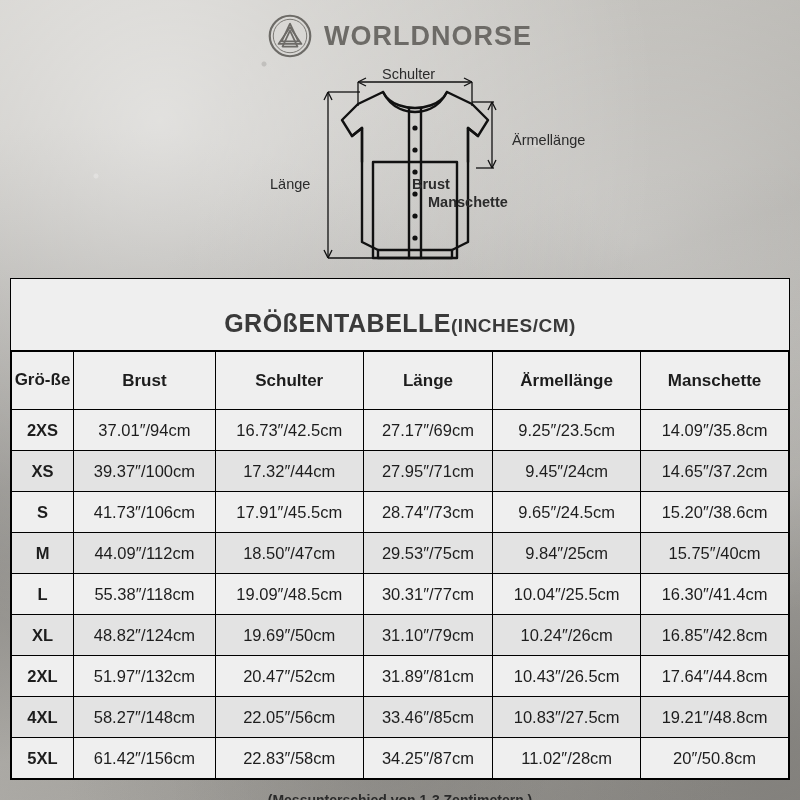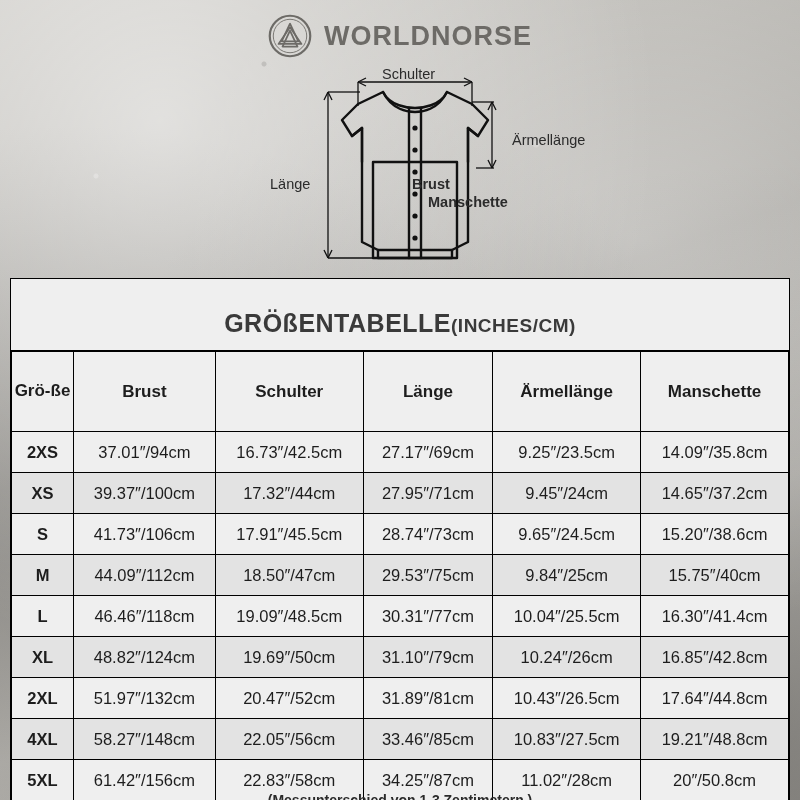--- a/index.html
+++ b/index.html
@@ -77,21 +77,21 @@
   }
   .card-title .small { font-size: 19px; }
 
   table { border-collapse: collapse; width: 100%; }
   th, td {
     border: 1px solid #000;
     text-align: center;
     font-family: "Liberation Sans", sans-serif;
     color: #1d1d1d;
   }
-  th { font-size: 17px; font-weight: bold; height: 80px; padding: 4px 2px; }
+  th { font-size: 17px; font-weight: bold; height: 58px; padding: 4px 2px; }
   td { font-size: 16.5px; height: 41px; padding: 2px 2px; white-space: nowrap; }
   tbody tr:nth-child(odd)  td { background: #efefef; }
   tbody tr:nth-child(even) td { background: #e3e3e3; }
   thead th { background: #efefef; }
   td.size-cell, th.size-head { font-weight: bold; width: 62px; }
   th.size-head { font-size: 17px; line-height: 1.1; }
 
   .footnote {
     position: absolute; left: 0; right: 0; top: 792px;
     text-align: center; font-size: 14px; font-weight: bold; color: #2a2a2a;
@@ -226,21 +226,21 @@
         <tr>
           <td class="size-cell">M</td>
           <td>44.09″/112cm</td>
           <td>18.50″/47cm</td>
           <td>29.53″/75cm</td>
           <td>9.84″/25cm</td>
           <td>15.75″/40cm</td>
         </tr>
         <tr>
           <td class="size-cell">L</td>
-          <td>46.46″/118cm</td>
+          <td>55.38″/118cm</td>
           <td>19.09″/48.5cm</td>
           <td>30.31″/77cm</td>
           <td>10.04″/25.5cm</td>
           <td>16.30″/41.4cm</td>
         </tr>
         <tr>
           <td class="size-cell">XL</td>
           <td>48.82″/124cm</td>
           <td>19.69″/50cm</td>
           <td>31.10″/79cm</td>

